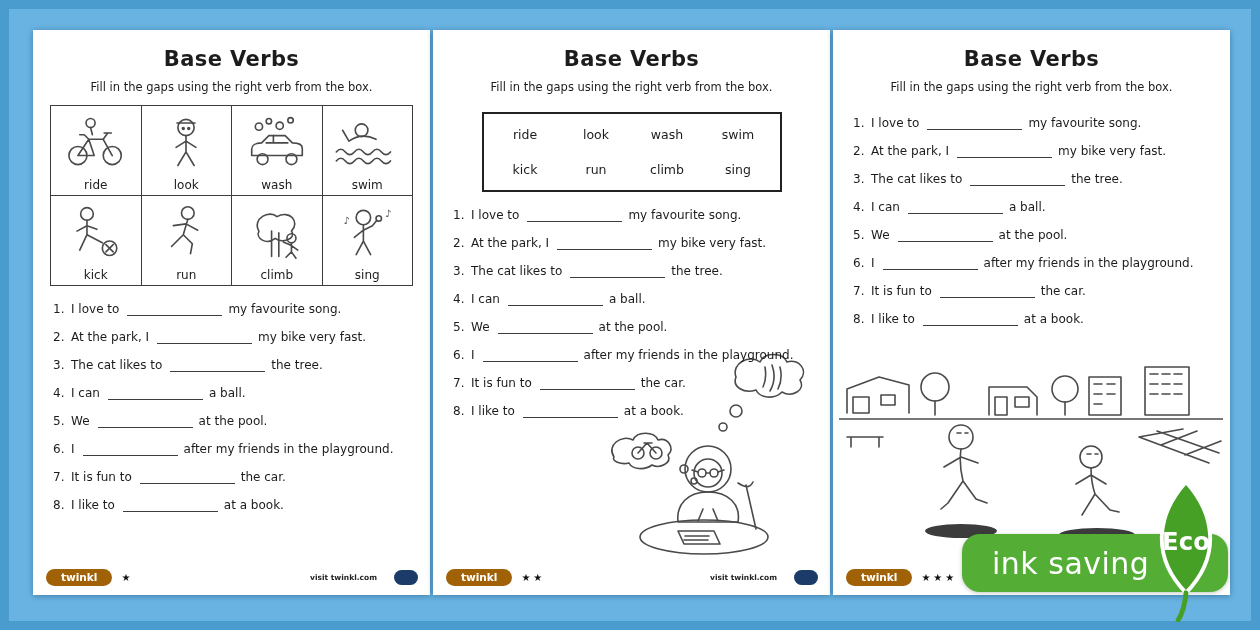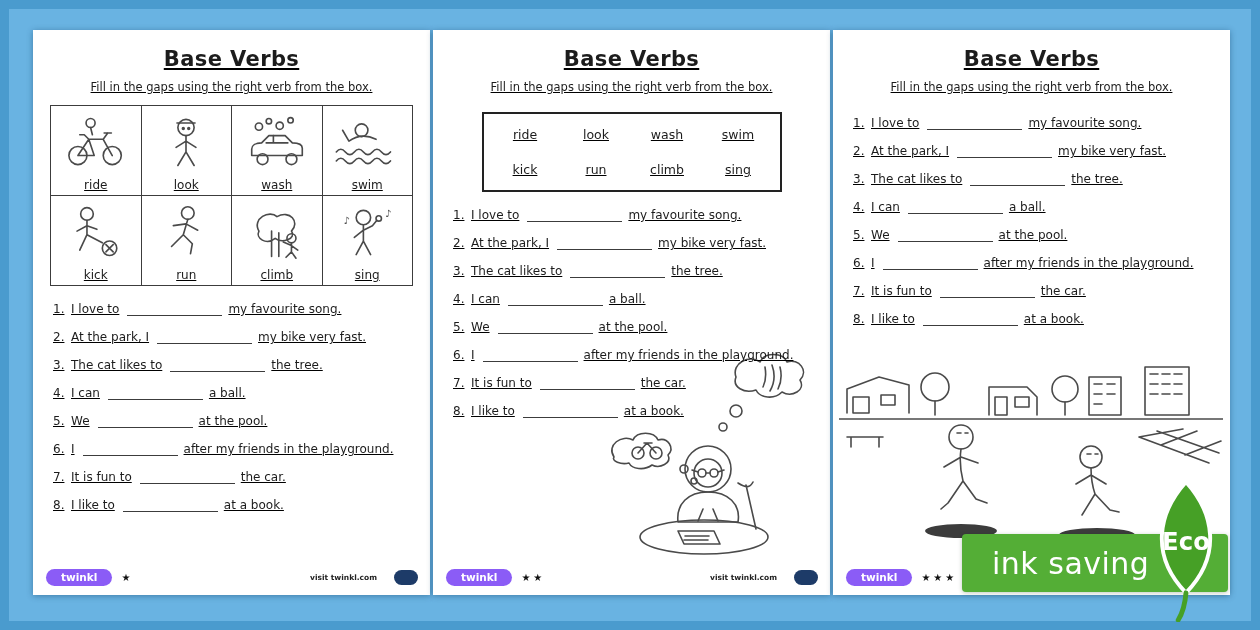--- a/index.html
+++ b/index.html
@@ -2,21 +2,21 @@
 <html><head>
 <meta charset="utf-8">
 <style>
   html,body{margin:0;padding:0;}
   body{
     width:1260px;height:630px;position:relative;overflow:hidden;
     background:#69b3e2;
     font-family:"DejaVu Sans", sans-serif;
   }
   .frame{position:absolute;inset:0;border:9px solid #4a9bce;pointer-events:none;z-index:10;}
-  .pages{position:absolute;left:33px;top:30px;display:flex;gap:3px;text-decoration:underline;}
+  .pages{position:absolute;left:33px;top:30px;display:flex;gap:3px;}
   .page{
     position:relative;width:397px;height:565px;background:#fff;
     box-shadow:0 1px 6px rgba(15,60,100,.45);
     color:#1c1c1c;box-sizing:border-box;
   }
   .title{text-align:center;font-size:21px;font-weight:bold;padding-top:17px;letter-spacing:.4px;}
   .instruction{text-align:center;font-size:11.5px;margin-top:9px;}
   
   .picture-grid{
     width:362px;margin:11px auto 0;display:grid;grid-template-columns:repeat(4,1fr);
@@ -37,31 +37,31 @@
     padding:13px 6px;text-align:center;font-size:12.5px;
   }
   
   .sentences{margin:16px 0 0 20px;position:relative;z-index:2;}
   .sentence{display:flex;align-items:flex-end;font-size:12px;margin-bottom:14px;white-space:nowrap;}
   .sentence .num{width:18px;}
   .sentence .pre{margin-right:2px;}
   .blank{display:inline-block;width:95px;height:12px;border-bottom:1.2px solid #3c3c3c;margin:0 6px;}
   
   .footer{position:absolute;left:13px;right:12px;bottom:9px;display:flex;align-items:center;}
-  .logo{background:#8b5cf6;color:#fff;font-size:10.5px;font-weight:bold;padding:2px 15px 3px;border-radius:11px;}
+  .logo{background:#a16207;color:#fff;font-size:10.5px;font-weight:bold;padding:2px 15px 3px;border-radius:11px;}
   .stars{font-size:10px;margin-left:9px;letter-spacing:3px;color:#111;}
   .site{margin-left:auto;font-size:7.5px;font-weight:bold;margin-right:17px;color:#222;}
   .cloud{width:24px;height:15px;background:#1d3b68;border-radius:8px;}
   
   .illus2{position:absolute;right:4px;bottom:26px;z-index:1;}
   .illus3{position:absolute;left:6px;right:6px;bottom:28px;z-index:1;}
   
   .eco-banner{
     position:absolute;left:962px;top:534px;width:266px;height:58px;
-    background:#54ae36;border-radius:4px;display:flex;align-items:center;
+    background:#54ae36;border-radius:18px;display:flex;align-items:center;
     box-sizing:border-box;padding-left:30px;z-index:20;
     box-shadow:0 1px 4px rgba(0,40,0,.25);
   }
   .eco-label{color:#fff;font-size:30px;letter-spacing:.5px;}
   .eco-leaf{position:absolute;left:1142px;top:476px;z-index:21;}
 </style>
 </head>
 <body>
 
 <div class="pages">

